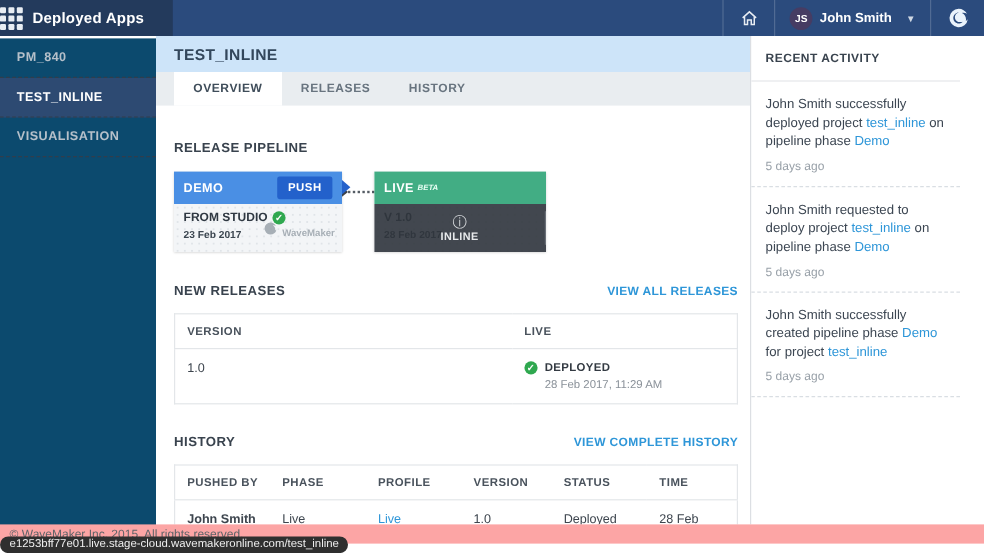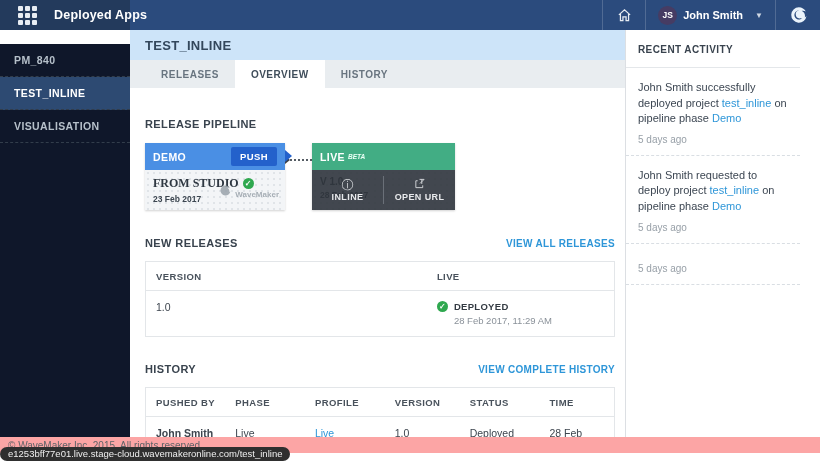--- a/index.html
+++ b/index.html
@@ -2,35 +2,35 @@
 <html><head>
 <meta charset="utf-8">
 <style>
   * { margin:0; padding:0; box-sizing:border-box; }
   html,body { width:820px; height:461px; overflow:hidden; }
   body { font-family:"Liberation Sans", sans-serif; background:#fff; position:relative; }
   .app { position:absolute; inset:0; width:820px; height:461px; background:#fff; overflow:hidden; }
 
   
   .topbar { position:absolute; top:0; left:0; width:820px; height:30px; background:#2b4b7d; display:flex; align-items:stretch; z-index:30; }
-  .topbar-left { width:130px; background:#233a5c; display:flex; align-items:center; padding-left:18px; gap:17px; }
+  .topbar-left { width:144px; background:#233a5c; display:flex; align-items:center; padding-left:0; gap:8px; }
   .grid-icon { display:grid; grid-template-columns:repeat(3,5px); grid-gap:2px; cursor:pointer; }
   .grid-icon i { width:5px; height:5px; background:#e8edf3; border-radius:1px; display:block; }
   .app-title { color:#fff; font-size:12.5px; font-weight:bold; letter-spacing:.2px; white-space:nowrap; }
   .topbar-right { flex:1; display:flex; align-items:center; justify-content:flex-end; padding-right:6px; }
   .tb-divider { width:1px; height:30px; background:rgba(255,255,255,.18); margin:0 8px; }
   .home-btn { width:26px; height:26px; display:flex; align-items:center; justify-content:center; cursor:pointer; }
   .user-chip { display:flex; align-items:center; gap:6px; cursor:pointer; padding:0 4px; }
   .avatar { width:19px; height:19px; border-radius:50%; background:#463c63; color:#fff; font-size:8.5px; font-weight:bold; display:flex; align-items:center; justify-content:center; }
   .user-name { color:#fff; font-size:11px; font-weight:bold; }
   .caret { color:#cfd8e4; font-size:8px; margin-left:6px; }
   .brand-logo { width:22px; height:22px; display:flex; align-items:center; justify-content:center; margin:0 4px; }
 
   
-  .sidebar { position:absolute; top:44px; left:0; width:130px; height:407px; background:#0f172a; z-index:10; }
+  .sidebar { position:absolute; top:32px; left:0; width:130px; height:407px; background:#0c4a6e; z-index:10; }
   .side-item { height:33px; line-height:33px; padding-left:14px; font-size:10.5px; font-weight:bold; letter-spacing:.4px; color:#b6c0ca; border-bottom:1px dashed #323d4b; cursor:pointer; white-space:nowrap; }
   .side-item.selected { background:#2d4a72; color:#fff; }
 
   
   .main { position:absolute; top:30px; left:130px; width:515px; height:407px; background:#fff; overflow:hidden; z-index:5; }
   .main-header { height:30px; background:#cde4f9; display:flex; align-items:center; padding-left:15px; }
   .main-title { font-size:13px; font-weight:bold; color:#33475c; letter-spacing:.3px; }
   .tabbar { height:28px; background:#e9edf0; display:flex; align-items:stretch; padding-left:15px; }
   .tab { padding:0 16px; font-size:10px; font-weight:bold; letter-spacing:.5px; color:#68747f; display:flex; align-items:center; cursor:pointer; }
   .tab.active { background:#fff; color:#3f4d5a; }
@@ -45,21 +45,21 @@
   .pipeline { margin-top:13px; display:flex; align-items:flex-start; }
   .card { width:140px; box-shadow:0 1px 2px rgba(0,0,0,.18); }
   .card-head { height:27px; display:flex; align-items:center; justify-content:space-between; padding:0 8px; position:relative; }
   .phase-name { color:#fff; font-size:10.5px; font-weight:bold; letter-spacing:.4px; }
   .beta { color:#eafff5; font-size:6.5px; font-style:italic; font-weight:bold; vertical-align:super; margin-left:3px; }
   .demo .card-head { background:#4a8fe4; }
   .push-btn { background:#2361cb; color:#fff; border:none; font-size:9.5px; font-weight:bold; letter-spacing:.4px; padding:4px 9px; border-radius:2px; cursor:pointer; font-family:inherit; }
   .notch { position:absolute; right:-7px; top:7px; width:0; height:0; border-top:6px solid transparent; border-bottom:6px solid transparent; border-left:7px solid #2361cb; }
   .card-body { height:40px; background:#f3f5f7; background-image:radial-gradient(#e0e4e8 1px, transparent 1px); background-size:6px 6px; position:relative; padding:6px 8px; }
   .from-row { display:flex; align-items:center; gap:4px; }
-  .from-studio { font-size:12px; font-weight:bold; color:#2f3842;font-family:Liberation Serif, serif; }
+  .from-studio { font-size:10px; font-weight:bold; color:#2f3842; }
   .check-badge { width:11px; height:11px; border-radius:50%; background:#2fa84f; color:#fff; font-size:8px; line-height:11px; text-align:center; font-weight:bold; flex:none; }
   .card-date { font-size:8.5px; font-weight:bold; color:#3c4650; margin-top:3px; }
   .wm-mini { position:absolute; right:6px; top:12px; display:flex; align-items:center; gap:3px; opacity:.85; }
   .wm-mini-text { font-size:8px; color:#9aa3ab; font-weight:bold;margin-top:8px; }
   .connector { width:27px; display:flex; align-items:center; margin-top:13px; }
   .conn-arrow { width:0; height:0; border-top:4px solid transparent; border-bottom:4px solid transparent; border-left:5px solid #3a4048; }
   .conn-line { flex:1; border-top:2px dotted #555c64; }
   .live { width:143px; }
   .live .card-head { background:#42ad84; justify-content:flex-start; }
   .live .card-body { height:40px; padding:0; }
@@ -149,22 +149,22 @@
     <div class="side-item">PM_840</div>
     <div class="side-item selected">TEST_INLINE</div>
     <div class="side-item">VISUALISATION</div>
   </div>
 
   <div class="main">
     <div class="main-header">
       <span class="main-title">TEST_INLINE</span>
     </div>
     <div class="tabbar">
+      <span class="tab active">OVERVIEW</span>
       <span class="tab">RELEASES</span>
-      <span class="tab active">OVERVIEW</span>
       <span class="tab">HISTORY</span>
     </div>
 
     <div class="content">
 
       <div class="section-head pipeline-head">
         <span class="section-title">RELEASE PIPELINE</span>
       </div>
       <div class="pipeline">
         <div class="card demo">
@@ -202,28 +202,20 @@
             <div class="live-behind">
               <div class="live-version">V 1.0</div>
               <div class="live-date">28 Feb 2017</div>
             </div>
             <div class="live-overlay">
               <span class="overlay-btn">
                 <span class="oicon">ⓘ</span>
                 <span class="olabel">INLINE</span>
               </span>
               <span class="overlay-divider"></span>
-              <span class="overlay-btn">
-                <span class="oicon">
-                  <svg width="11" height="11" viewBox="0 0 24 24" fill="none" stroke="#d6d9dc" stroke-width="2">
-                      <path d="M8 5 H4 V20 H19 V15 M12 2 H22 M17 2 V12 M22 2 L13 11" transform="translate(0,1)"></path>
-                    </svg>
-                </span>
-                <span class="olabel">OPEN URL</span>
-              </span>
             </div>
           </div>
         </div>
       </div>
 
       <div class="section-head nr-head">
         <span class="section-title">NEW RELEASES</span>
         <a class="view-link">VIEW ALL RELEASES</a>
       </div>
       <table class="tbl">
@@ -303,20 +295,23 @@
     </div>
 
     <div class="activity-item">
       <p class="activity-text">
         <span>John Smith requested to deploy project </span><a>test_inline</a><span> on pipeline phase </span><a>Demo</a>
       </p>
       <div class="activity-time">5 days ago</div>
     </div>
 
     <div class="activity-item">
+      <p class="activity-text">
+        <span>John Smith successfully created pipeline phase </span><a>Demo</a><span> for project </span><a>test_inline</a>
+      </p>
       <div class="activity-time">5 days ago</div>
     </div>
   </div>
 
   <div class="footer">
     <div class="copyright">© WaveMaker Inc. 2015. All rights reserved.</div>
   </div>
   <div class="url-tooltip">e1253bff77e01.live.stage-cloud.wavemakeronline.com/test_inline</div>
 
 </div>

